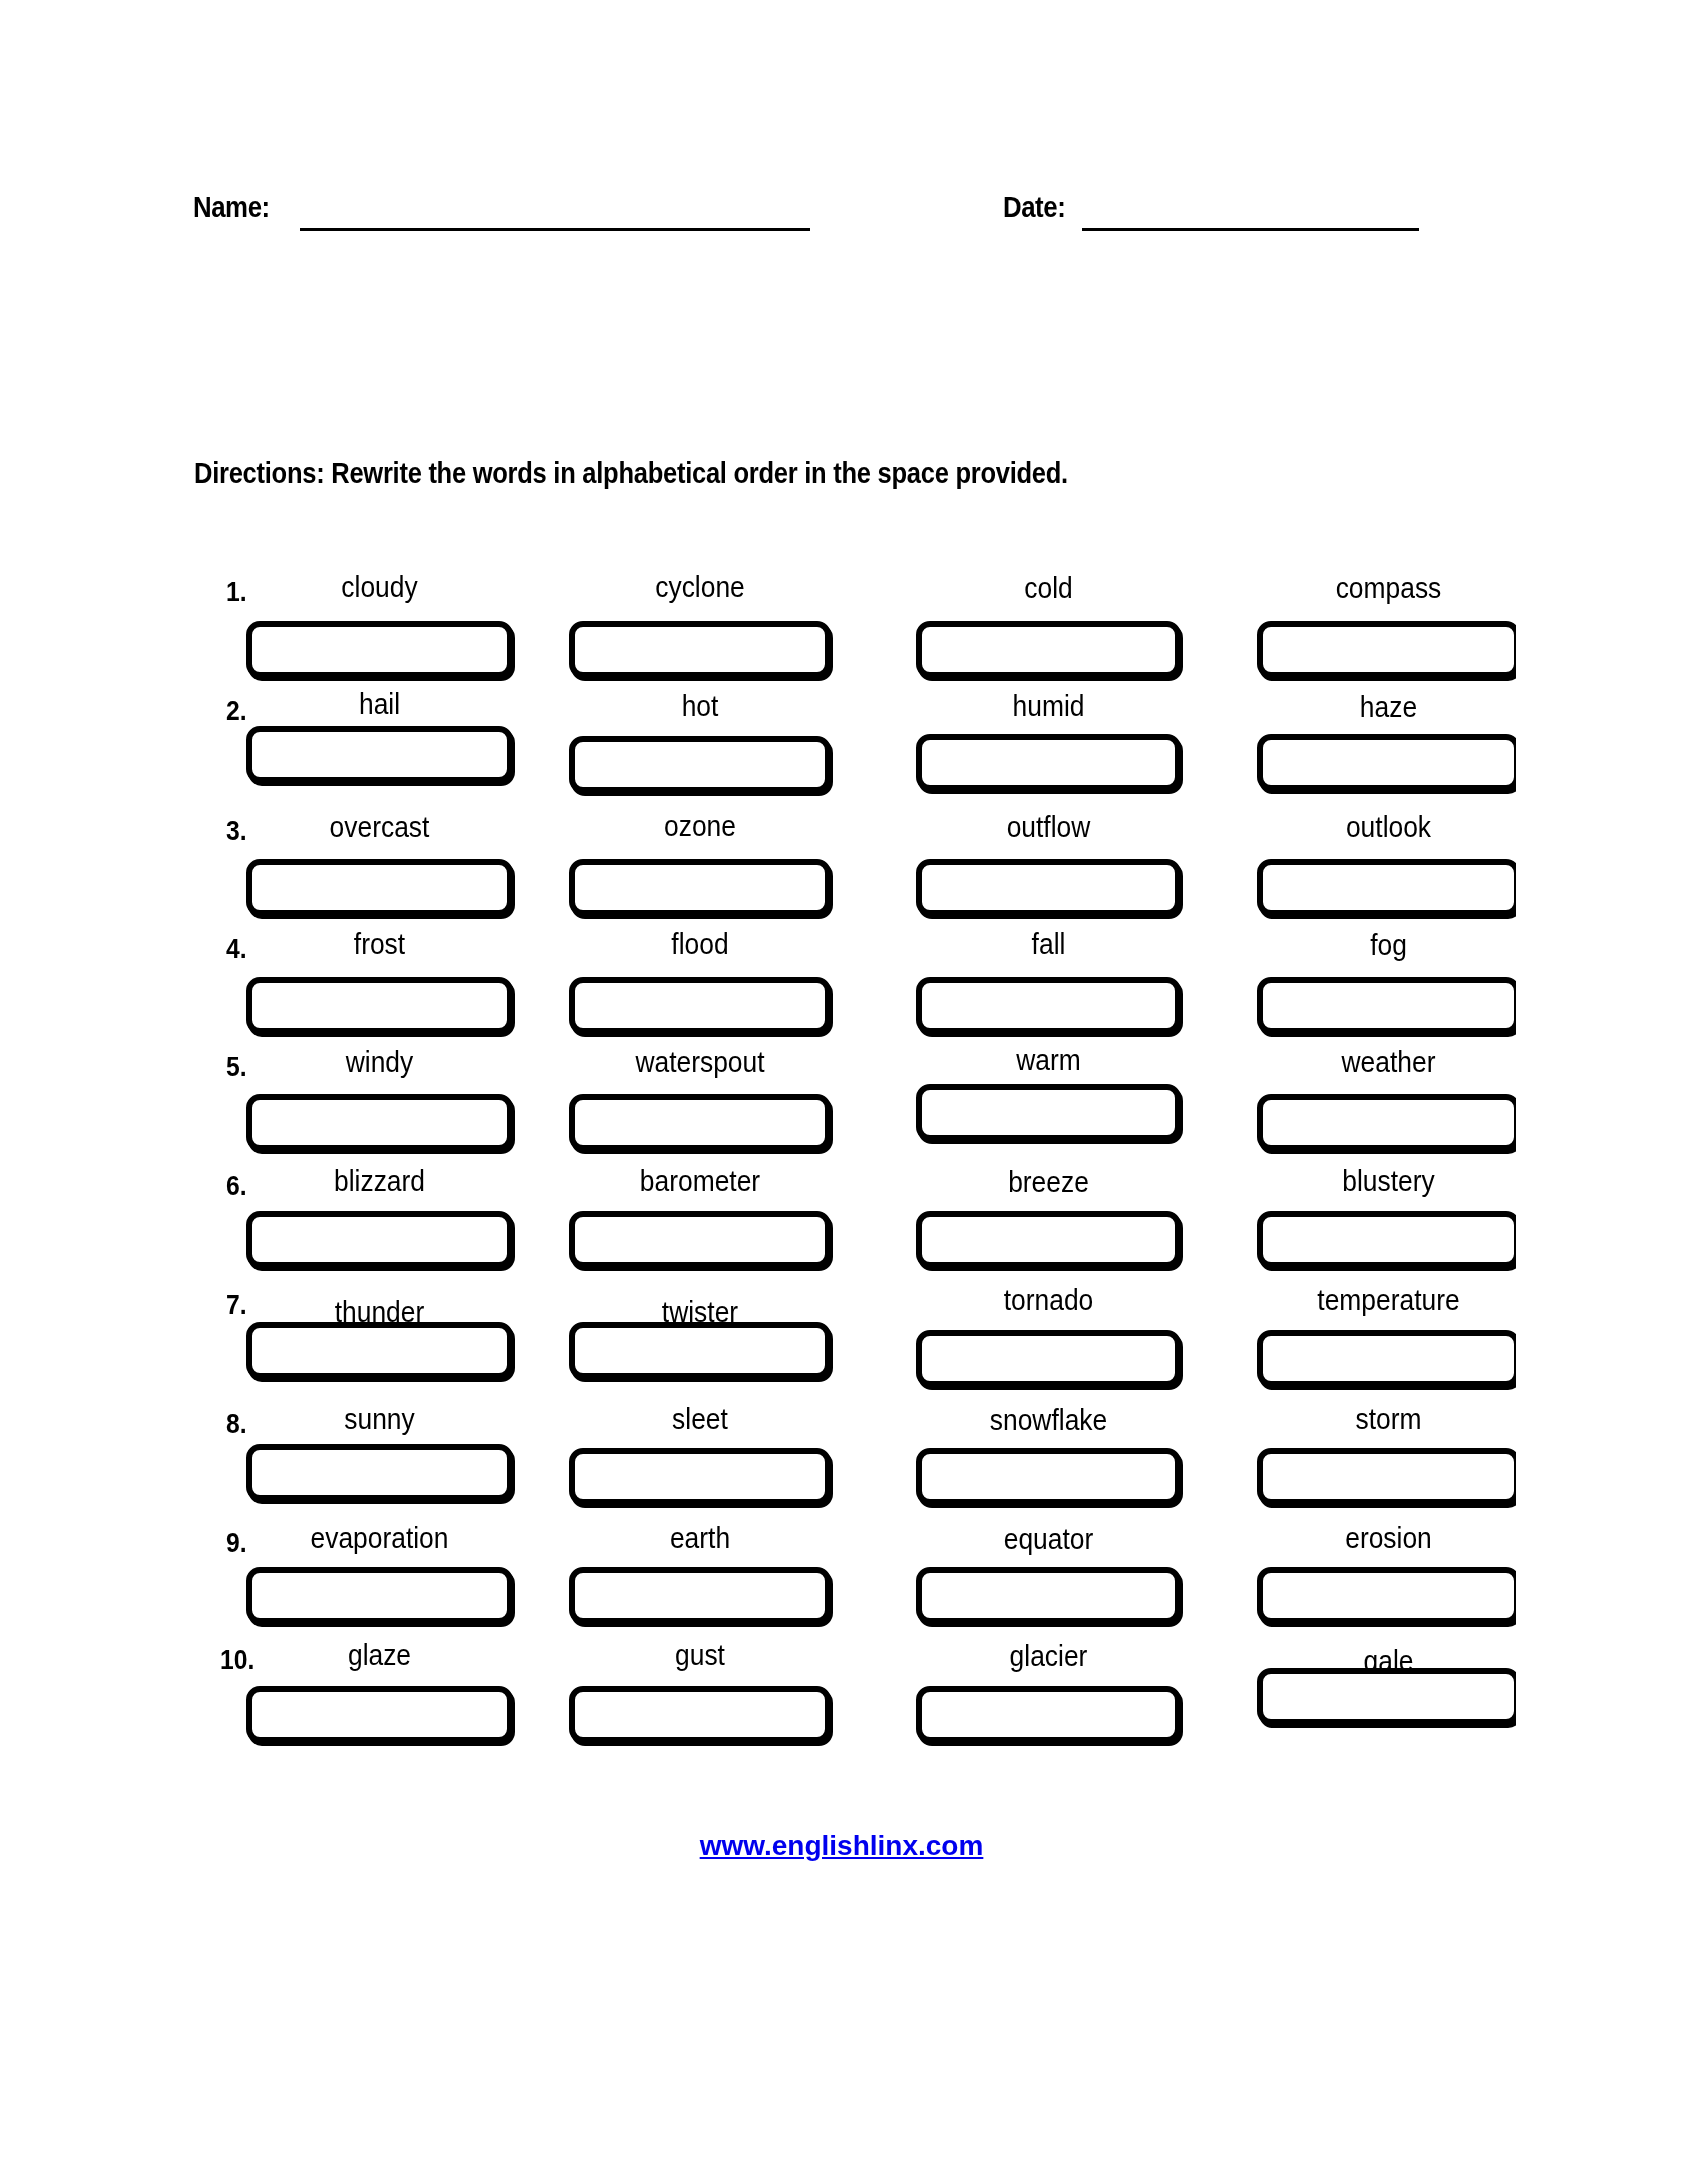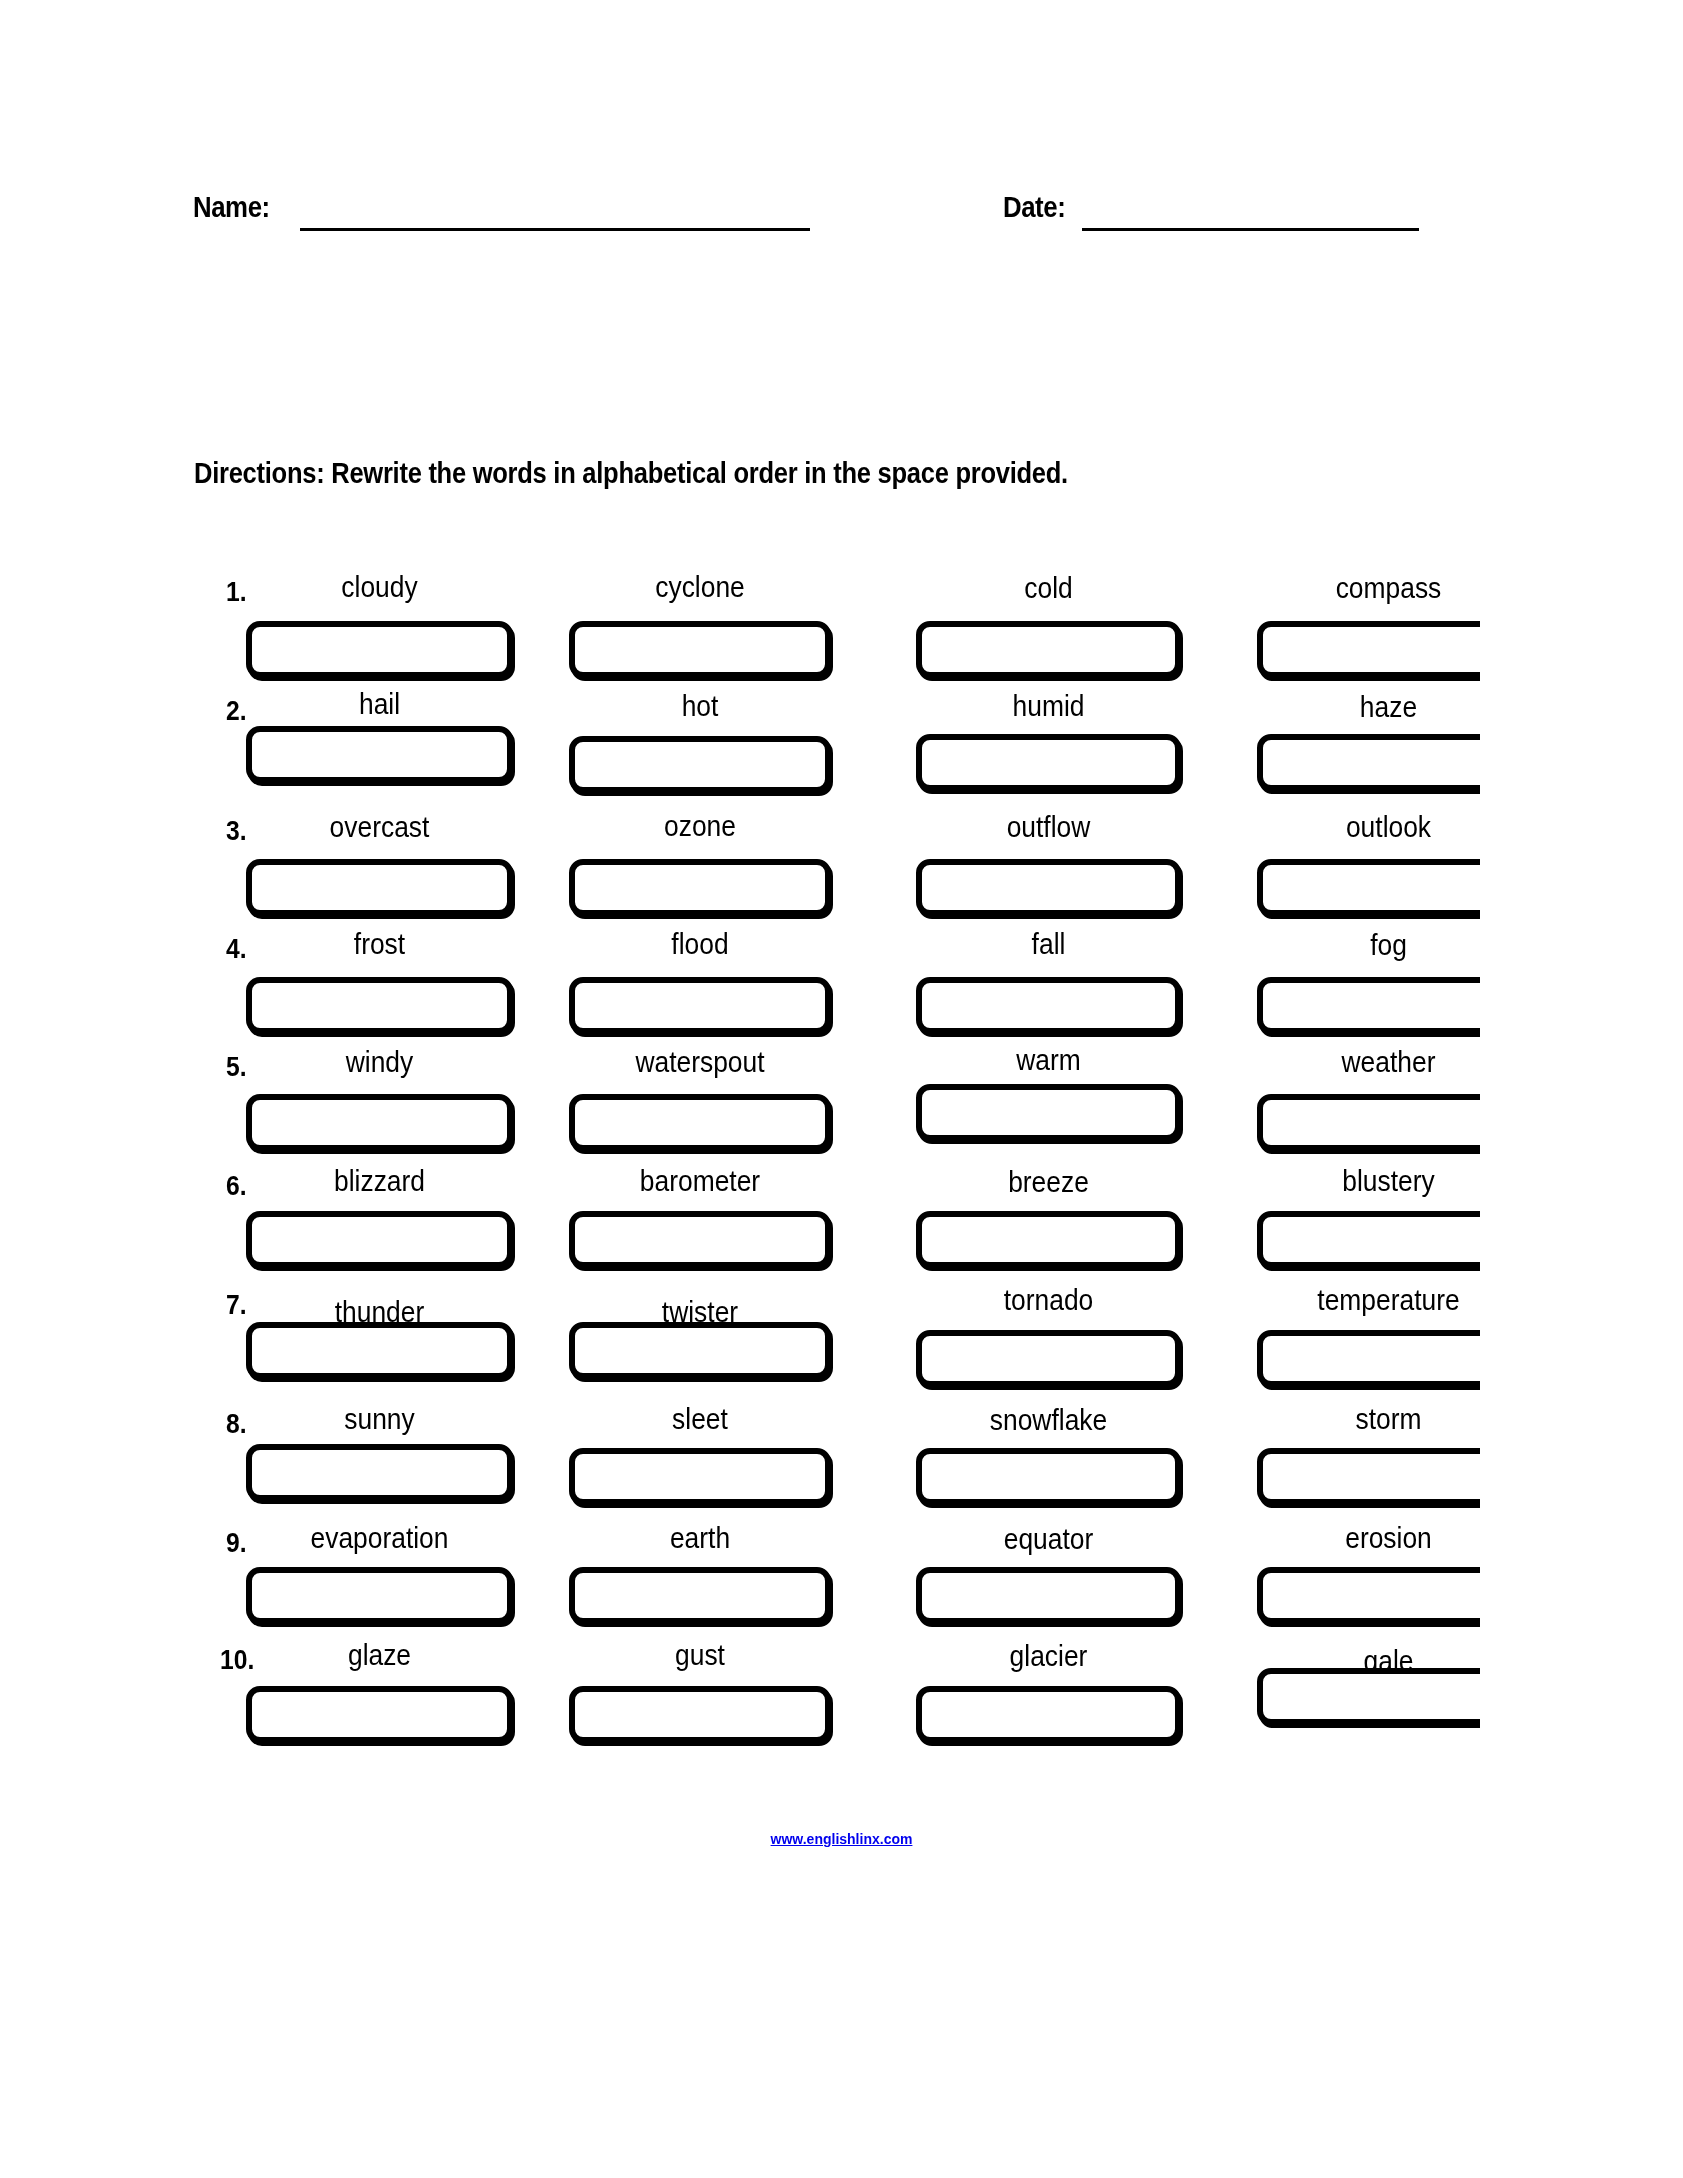--- a/index.html
+++ b/index.html
@@ -7,20 +7,21 @@
     padding: 0;
     background: #ffffff;
   }
   .page {
     position: relative;
     width: 1480px;
     height: 2178px;
     background: #ffffff;
     font-family: "Liberation Sans", sans-serif;
     overflow: hidden;
+    padding-left: 36px;
   }
 
   
   .namedate {
     position: absolute;
     left: 0;
     top: 190px;
     width: 1683px;
     height: 46px;
   }
@@ -242,17 +243,17 @@
         <div class="word" style="left: 569px; width: 262px; top: 1638px;">gust</div>
         <div class="answer-box" style="left: 569px; width: 262px; height: 57px; top: 1686px;"></div>
         <div class="word" style="left: 916px; width: 265px; top: 1639px;">glacier</div>
         <div class="answer-box" style="left: 916px; width: 265px; height: 57px; top: 1686px;"></div>
         <div class="word" style="left: 1257px; width: 263px; top: 1644px;">gale</div>
         <div class="answer-box" style="left: 1257px; width: 263px; height: 57px; top: 1668px;"></div>
       </div>
     </div>
 
   <div id="footer-link-wrap" style="position:absolute; left:0; top:1830px; width:1683px; text-align:center;">
-    <a id="footer-link" href="#" style="font-family:'Liberation Sans', sans-serif; font-size:14px; font-weight:bold; color:#0000EE; text-decoration:underline;">www.englishlinx.com</a>
+    <a id="footer-link" href="#" style="font-family:'Liberation Sans', sans-serif; font-size:28px; font-weight:bold; color:#0000EE; text-decoration:underline;">www.englishlinx.com</a>
   </div>
 
 </div>
 
 
 </body></html>

